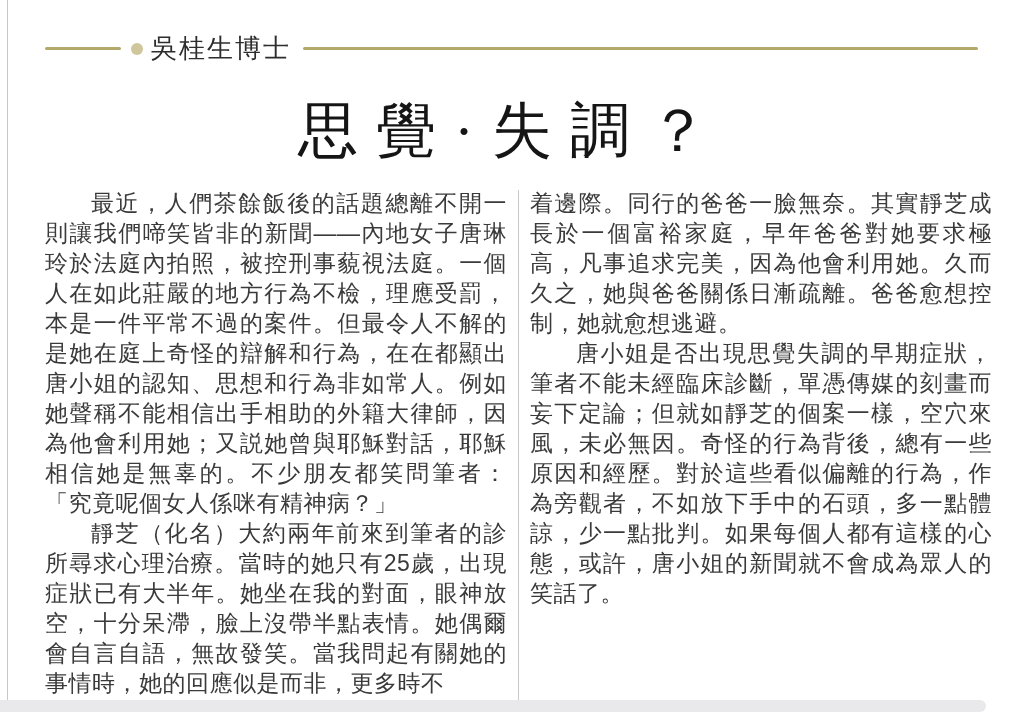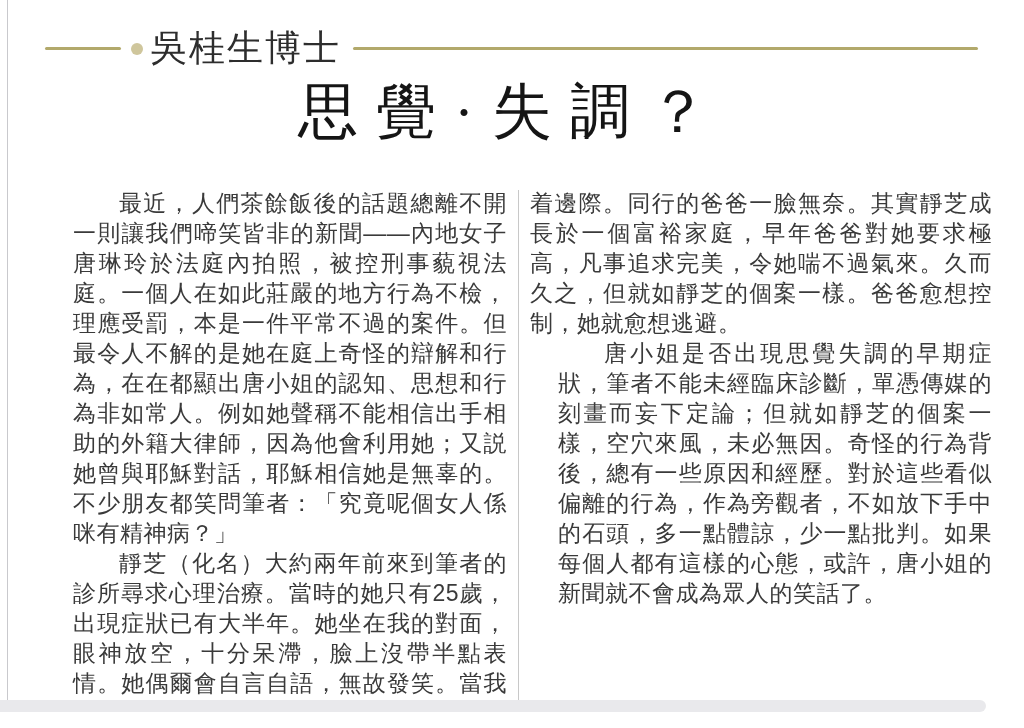--- a/index.html
+++ b/index.html
@@ -36,30 +36,30 @@
     white-space: nowrap;
     line-height: 1;
   }
   .author-dot {
     width: 12px; height: 12px; border-radius: 50%;
     background: #cfc69c;
     margin: 2px 8px 0 0;
     flex: 0 0 auto;
   }
   .author-name {
-    font-size: 36px;
+    font-size: 26px;
     color: #2d2d2d;
     letter-spacing: 2px;
     white-space: nowrap;
     line-height: 1;
     text-align: right;
   }
   
   .headline {
-    position: absolute; top: 76px; left: 0; right: 0;
+    position: absolute; top: 95px; left: 0; right: 0;
     text-align: center;
     font-family: "Liberation Serif", "DejaVu Serif", serif;
     font-size: 60px;
     color: #151515;
     letter-spacing: 18px;
     line-height: 1.2;
     white-space: nowrap;
   }
   
   .article {
@@ -79,21 +79,21 @@
   }
   .para {
     margin: 0;
     font-size: 23px;
     line-height: 30px;
     text-align: justify;
     text-justify: inter-character;
     color: #3a3a3a;
     letter-spacing: 0.5px;
   }
-  .para.indent { text-indent: 2em; margin-left: 28px; }
+  .para.indent { text-indent: 2em; }
   
   .scan-strip {
     position: absolute; left: 0; top: 700px;
     width: 986px; height: 12px;
     background: #e9e9ec;
     border-top-right-radius: 6px;
     border-bottom-right-radius: 6px;
   }
 </style>
 </head>
@@ -110,18 +110,18 @@
 
 <div class="headline">思覺·失調？</div>
 
 <div class="article">
   <div class="col">
       <p class="para indent">最近，人們茶餘飯後的話題總離不開一則讓我們啼笑皆非的新聞——內地女子唐琳玲於法庭內拍照，被控刑事藐視法庭。一個人在如此莊嚴的地方行為不檢，理應受罰，本是一件平常不過的案件。但最令人不解的是她在庭上奇怪的辯解和行為，在在都顯出唐小姐的認知、思想和行為非如常人。例如她聲稱不能相信出手相助的外籍大律師，因為他會利用她；又説她曾與耶穌對話，耶穌相信她是無辜的。不少朋友都笑問筆者：「究竟呢個女人係咪有精神病？」</p>
       <p class="para indent">靜芝（化名）大約兩年前來到筆者的診所尋求心理治療。當時的她只有25歲，出現症狀已有大半年。她坐在我的對面，眼神放空，十分呆滯，臉上沒帶半點表情。她偶爾會自言自語，無故發笑。當我問起有關她的事情時，她的回應似是而非，更多時不</p>
     </div>
   <div class="col-divider"></div>
   <div class="col">
-  <p class="para">着邊際。同行的爸爸一臉無奈。其實靜芝成長於一個富裕家庭，早年爸爸對她要求極高，凡事追求完美，令她喘不過氣來。久而久之，但就如靜芝的個案一樣。爸爸愈想控制，她就愈想逃避。</p>
+  <p class="para">着邊際。同行的爸爸一臉無奈。其實靜芝成長於一個富裕家庭，早年爸爸對她要求極高，凡事追求完美，因為他會利用她。久而久之，她與爸爸關係日漸疏離。爸爸愈想控制，她就愈想逃避。</p>
       <p class="para indent">唐小姐是否出現思覺失調的早期症狀，筆者不能未經臨床診斷，單憑傳媒的刻畫而妄下定論；但就如靜芝的個案一樣，空穴來風，未必無因。奇怪的行為背後，總有一些原因和經歷。對於這些看似偏離的行為，作為旁觀者，不如放下手中的石頭，多一點體諒，少一點批判。如果每個人都有這樣的心態，或許，唐小姐的新聞就不會成為眾人的笑話了。</p>
     </div>
 </div>
 
 <div class="scan-strip"></div>
 
 </body></html>

